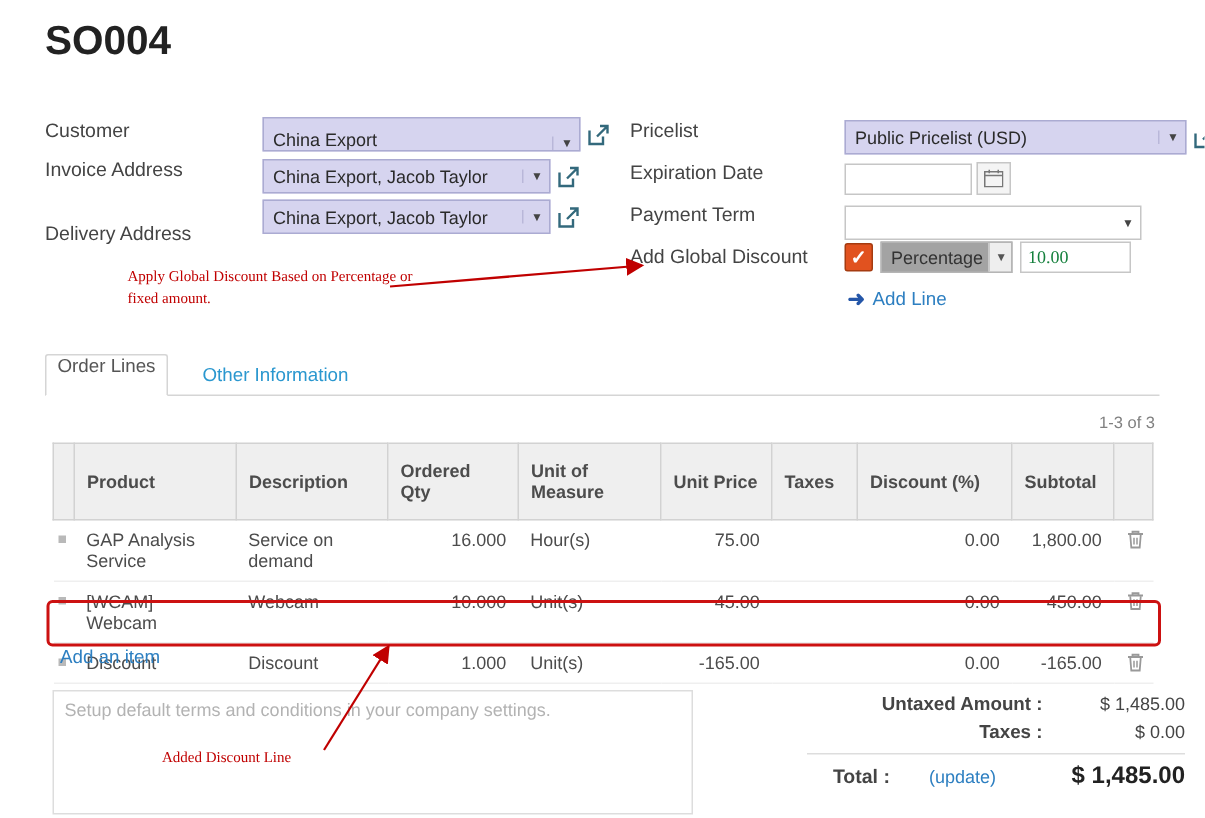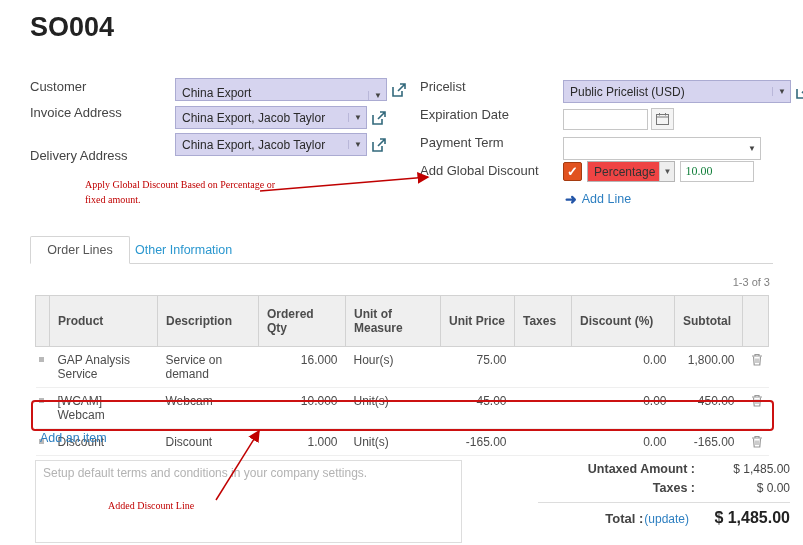--- a/index.html
+++ b/index.html
@@ -24,37 +24,37 @@
   .cal-btn { width:23px; height:22px; border:1px solid #c6c6c6; background:#f4f4f4;
     display:flex; align-items:center; justify-content:center; cursor:pointer; }
 
   .text-input { border:1px solid #c6c6c6; height:21px; font-size:12px; padding:0 4px;
     font-family:Liberation Serif, serif; color:#15803d; }
 
   .gd-checkbox { width:19px; height:19px; background:#e1521f; border:1px solid #a53b10;
     border-radius:2px; display:flex; align-items:center; justify-content:center;
     color:#fff; font-size:13px; font-weight:bold; cursor:pointer; }
 
-  .mini-select { display:flex; align-items:center; background:#ef4444; border:1px solid #b5b5b5;
+  .mini-select { display:flex; align-items:center; background:#a3a3a3; border:1px solid #b5b5b5;
     height:21px; font-size:12px; color:#333; cursor:pointer; }
   .mini-select .txt { padding:0 4px 0 6px; }
   .mini-select .arr { width:15px; align-self:stretch; border-left:1px solid #c9c9c9;
     background:#eee; display:flex; align-items:center; justify-content:center;
     font-size:8px; color:#555; }
 
   .add-line { display:flex; align-items:center; gap:5px; cursor:pointer; font-size:12.5px; }
   .add-line .arr-ic { color:#2456a8; font-size:14px; font-weight:bold; }
   .add-line .lbl { color:#2d7fc1; }
 
   .annotation { color:#c00000; font-family:"Liberation Serif", serif; font-size:10px;
     line-height:15px; }
 
-  .tab-active { left:30px; top:236px; width:100px; height:28px; background:#fff;
+  .tab-active { left:30px; top:236px; width:82px; height:28px; background:#fff;
     border:1px solid #d5d5d5; border-bottom:1px solid #fff; border-radius:2px 2px 0 0;
-    display:flex; align-items:center; justify-content:center; font-size:12.5px;
+    display:flex; justify-content:center; font-size:12.5px;
     color:#555; z-index:3; cursor:pointer; }
   .tab-inactive { left:135px; top:243px; font-size:12.5px; color:#2a97cf; cursor:pointer; }
   .tabs-line { left:30px; top:263px; width:743px; border-top:1px solid #d5d5d5; height:0; }
 
   .pager { right:33px; top:276px; font-size:11px; color:#808080; }
 
   table.olines { border-collapse:collapse; table-layout:fixed; width:733px;
     font-size:12px; color:#4c4c4c; }
   table.olines th { background:#efefef; border:1px solid #d2d2d2; font-weight:bold;
     padding:11px 8px; text-align:left; font-size:12px; color:#4c4c4c; }
@@ -74,21 +74,21 @@
   textarea.notes::placeholder { color:#b3b3b3; }
 
   .totline { position:absolute; right:13px; width:300px; display:flex;
     align-items:baseline; }
   .totline .tlabel { flex:1; text-align:right; font-weight:bold; font-size:12.5px;
     color:#444; }
   .totline .tval { width:95px; text-align:right; font-size:12px; color:#444; }
   .tot-rule { position:absolute; right:13px; width:252px; border-top:1px solid #ddd;
     height:0; top:502px; }
   .total-row { position:absolute; right:13px; width:300px; top:509px; display:flex;
-    justify-content:flex-end; align-items:baseline; gap:1px; }
+    justify-content:flex-end; align-items:baseline; gap:26px; }
   .total-row .tlabel { font-weight:bold; font-size:13px; color:#444; }
   .total-row .update { color:#2d7fc1; font-size:12px; cursor:pointer; }
   .total-row .tval { width:100px; text-align:right; font-weight:bold; font-size:16px;
     color:#222; }
 
   .red-box { left:31px; top:400px; width:743px; height:31px; border:2px solid #cc1111;
     border-radius:4px; z-index:40; pointer-events:none; }
   .arrow-overlay { left:0; top:0; width:803px; height:545px; z-index:50;
     pointer-events:none; }
 </style>

